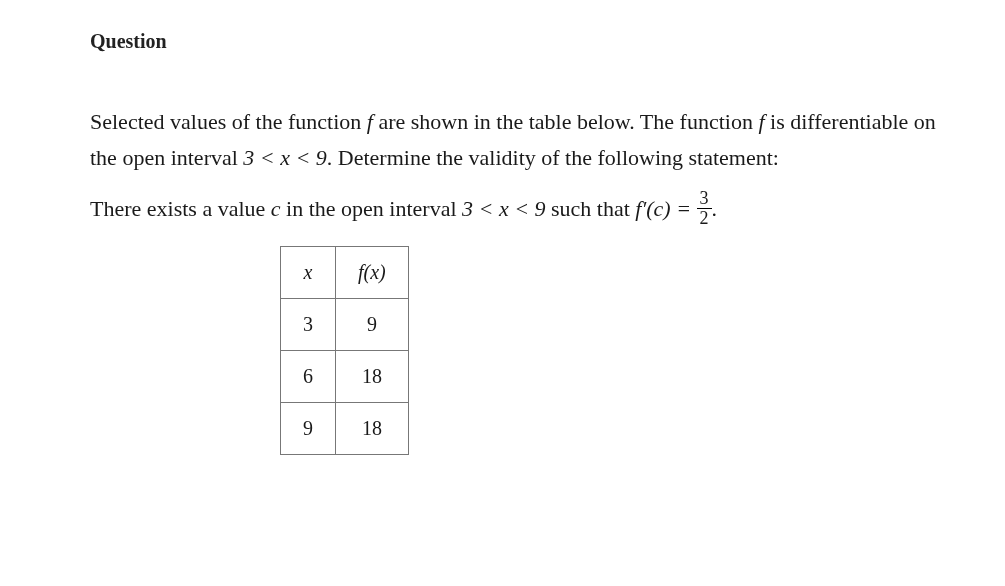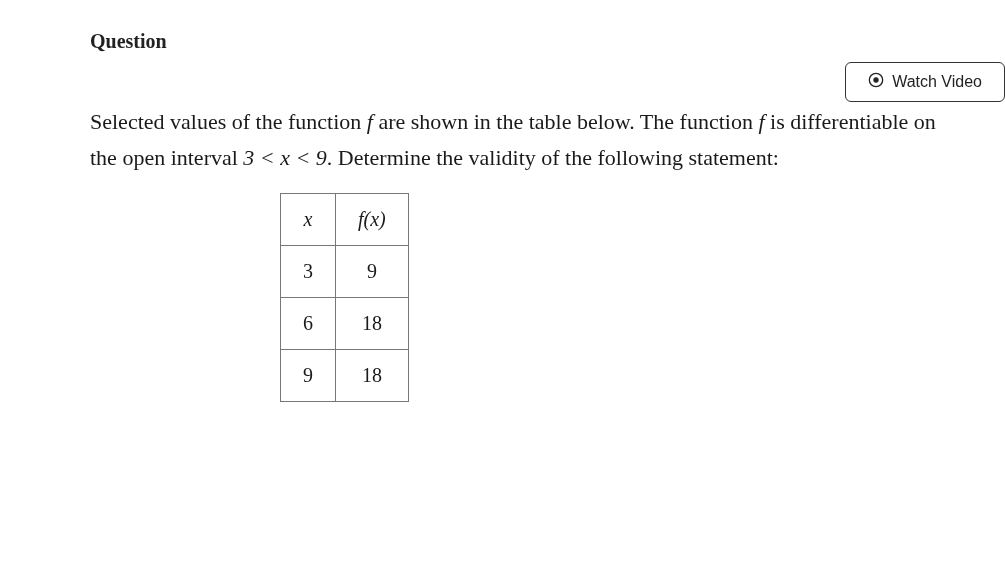--- a/index.html
+++ b/index.html
@@ -106,34 +106,28 @@
 </head>
 <body>
 
 <div class="page">
 
   <div class="header-row">
     <div class="question-label">Question</div>
   </div>
 
   <div class="button-row">
-    <button class="btn">
-      <span>
-        <svg viewBox="0 0 24 24" fill="none" stroke="#222" stroke-width="2">
-          <circle cx="12" cy="12" r="10"></circle>
-          <circle cx="12" cy="12" r="3" fill="#222"></circle>
-        </svg>
-      </span>
-      <span>Watch Video</span>
-    </button>
   </div>
 
   <div class="problem-text">
     <p>
       <span>Selected values of the function </span><span class="math-i">f</span><span> are shown in the table below. The function </span><span class="math-i">f</span><span> is differentiable on the open interval </span><span class="math-i">3 &lt; <span class="math-i">x</span> &lt; 9</span><span>. Determine the validity of the following statement:</span>
+    </p>
+    <p>
+      <span>There exists a value </span><span class="math-i">c</span><span> in the open interval </span><span class="math-i">3 &lt; <span class="math-i">x</span> &lt; 9</span><span> such that </span><span class="math-i">f′(c) = </span><span class="frac"><span class="num">3</span><span class="den">2</span></span><span>.</span>
     </p>
 
     <table class="data-table">
       <tbody>
           <tr>
         <th>x</th>
         <th>f(x)</th>
       </tr>
       <tr>
         <td>3</td>

